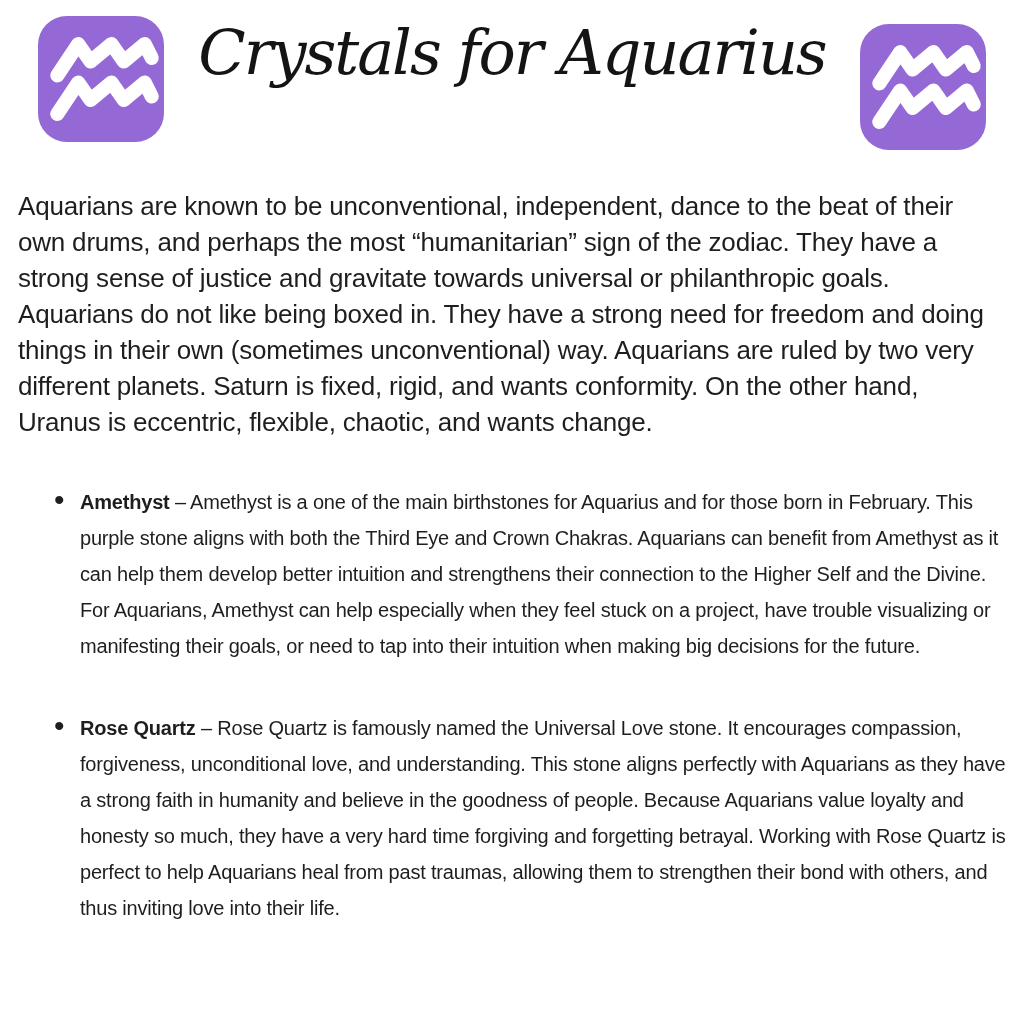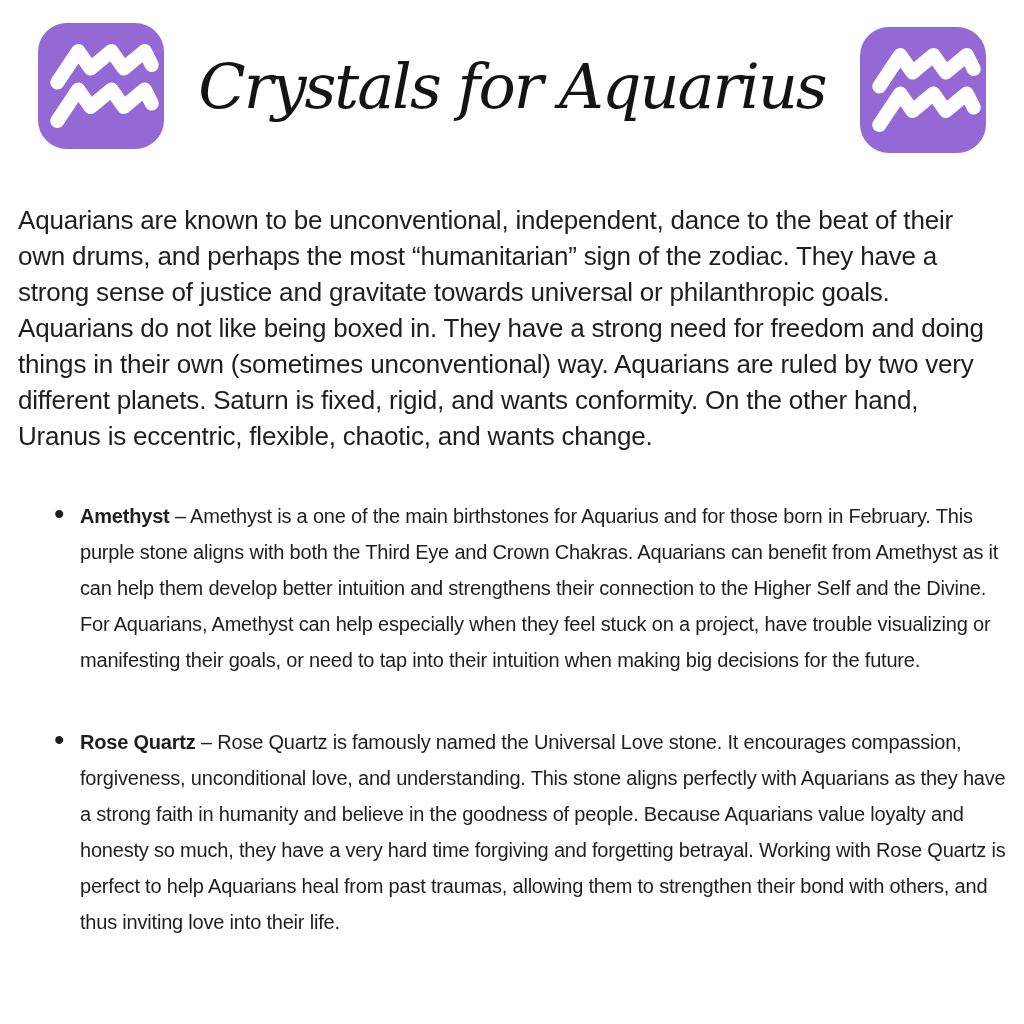--- a/index.html
+++ b/index.html
@@ -9,21 +9,20 @@
     background: #ffffff;
     font-family: "Liberation Sans", sans-serif;
     color: #1e1e1e;
     overflow: hidden;
   }
   .page { width: 1024px; height: 1024px; box-sizing: border-box; }
 
   
   .header {
     display: flex;
-    align-items: center;
     justify-content: space-between;
     padding: 16px 38px 0 38px;
     height: 140px;
     box-sizing: content-box;
   }
   .zodiac-icon { display: block; flex: 0 0 auto; }
   .zodiac-icon svg { width: 126px; height: 126px; display: block; }
   .zodiac-icon.right { margin-top: 8px; }
   .title {
     flex: 1 1 auto;
@@ -34,21 +33,21 @@
     font-weight: 500;
     font-size: 62px;
     letter-spacing: -2px;
     white-space: nowrap;
     color: #141414;
   }
 
   
   .content { padding: 26px 18px 0 18px; }
   .intro {
-    margin: 20px 0 0 0;
+    margin: 6px 0 0 0;
     font-size: 26px;
     line-height: 36px;
     letter-spacing: -0.2px;
   }
   .crystal-list {
     list-style: none;
     margin: 44px 0 0 0;
     padding: 0 0 0 62px;
   }
   .crystal-item {

